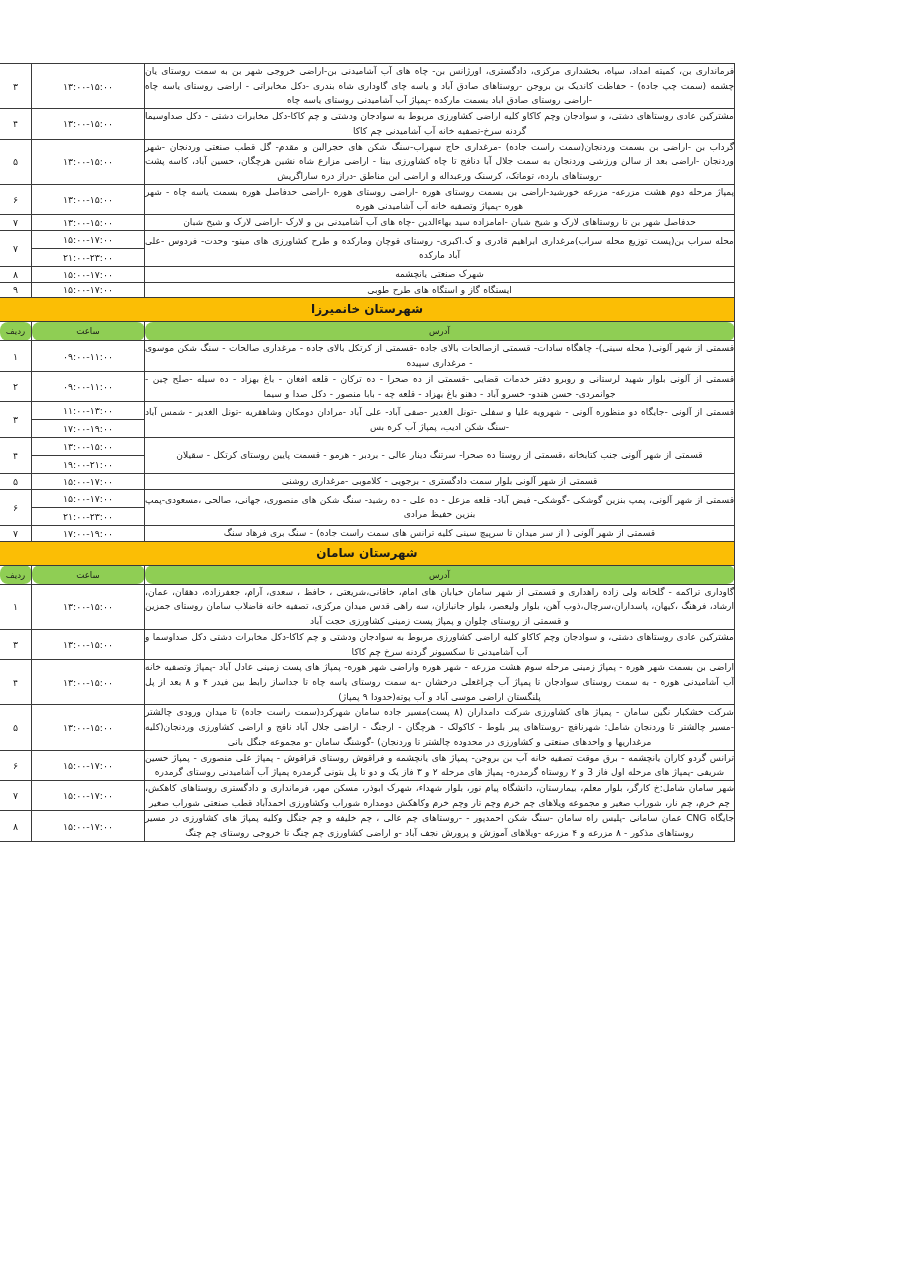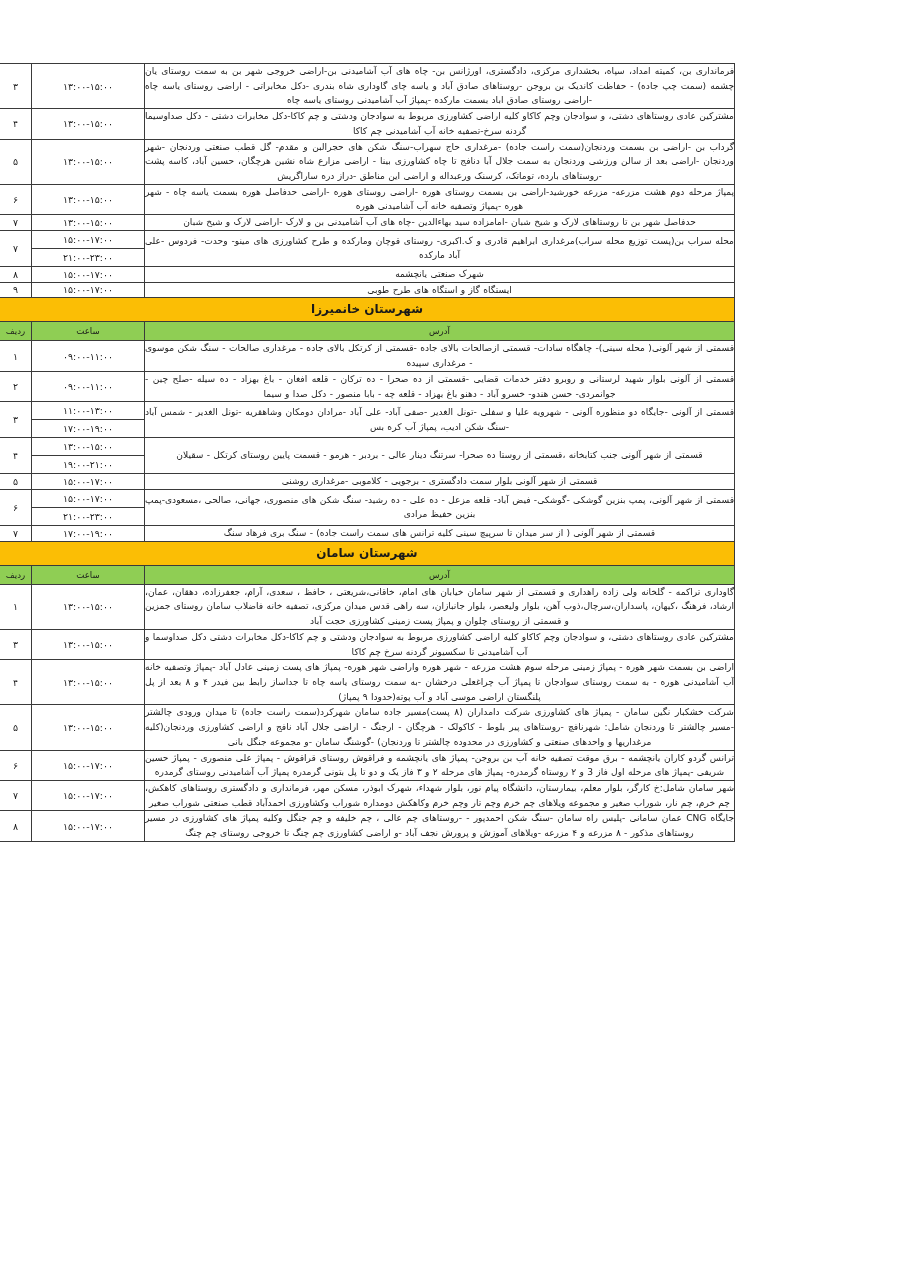--- a/index.html
+++ b/index.html
@@ -85,20 +85,21 @@
     color: #1a1a1a;
     padding: 4px 0 5px 0;
     border-color: #3a3a3a;
   }
   tr.col-head td {
     background: #8FCE54;
     text-align: center;
     font-size: 8.6px;
     color: #1a1a1a;
     padding: 4px 0 4px 0;
+    border-radius: 8px;
   }
 </style>
 </head>
 <body>
 
 <div id="page">
   <table class="sched">
     <colgroup>
       <col class="c-addr">
         <col class="c-time">

